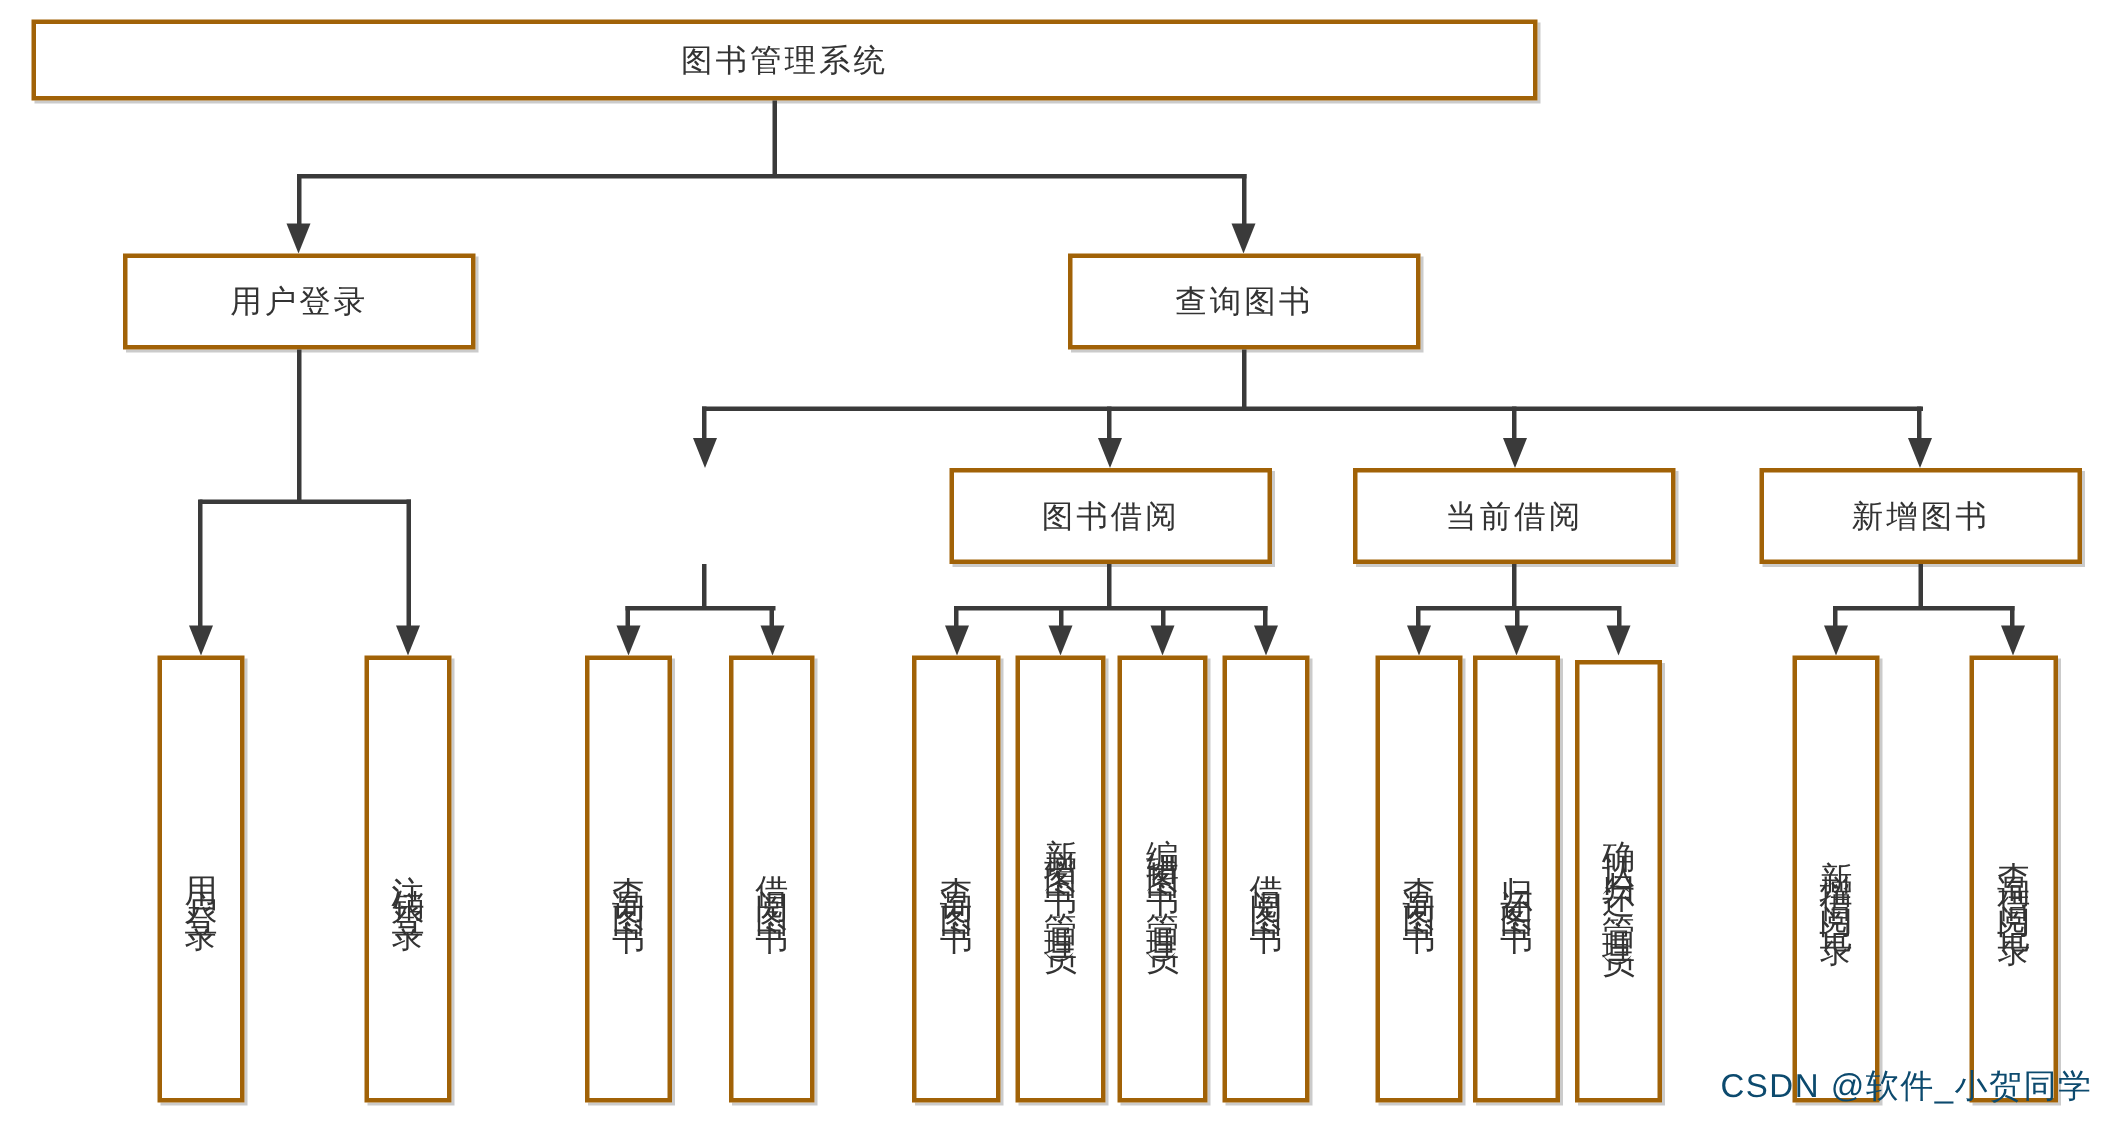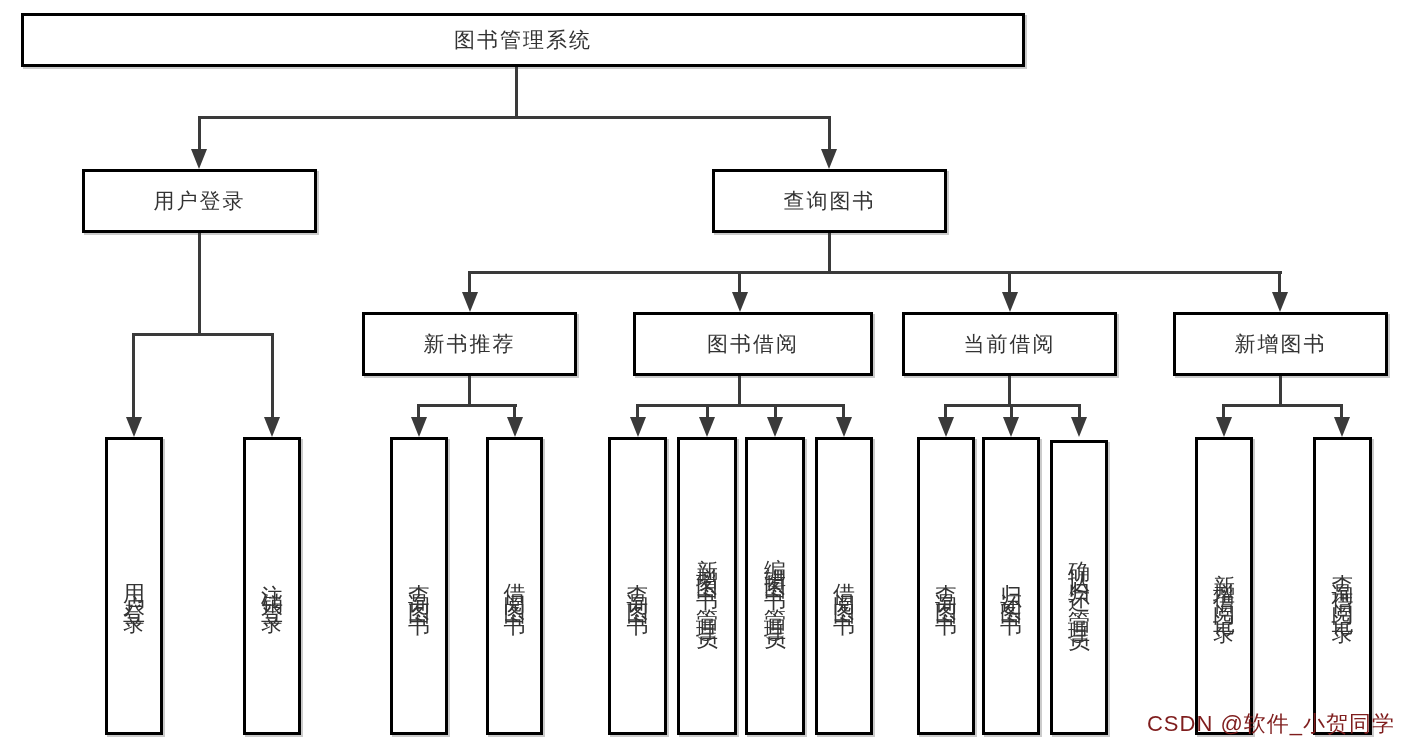--- a/index.html
+++ b/index.html
@@ -8,21 +8,21 @@
     width: 1405px;
     height: 747px;
     background: #ffffff;
     font-family: "Liberation Sans", "DejaVu Sans", sans-serif;
     overflow: hidden;
   }
   
   .hbox, .vbox {
     position: absolute;
     box-sizing: border-box;
-    border: 3px solid #000000;
+    border: 3px solid #a16207;
     background: #ffffff;
     display: flex;
     align-items: center;
     justify-content: center;
     box-shadow: 2px 2px 0 rgba(140,140,140,0.45);
   }
   .hbox span {
     font-size: 21px;
     letter-spacing: 2px;
     color: #333333;
@@ -45,21 +45,21 @@
     border-left: 8px solid transparent;
     border-right: 8px solid transparent;
     border-top: 20px solid #3a3a3a;
   }
   .watermark {
     position: absolute;
     right: 10px;
     bottom: 8px;
     font-size: 22px;
     letter-spacing: 1px;
-    color: #7f1d1d;
+    color: #0c4a6e;
     white-space: nowrap;
   }
 </style>
 </head>
 <body>
 
 <div class="canvas">
 
   <div class="hbox" style="left:21px; top:13px; width:1004px; height:54px;">
     <span>图书管理系统</span>
@@ -90,24 +90,21 @@
   <div class="hl" style="left:468px; top:271px; width:814px;"></div>
   <div class="vl" style="left:468px; top:271px; height:24px;"></div>
   <div class="arr" style="left:462px; top:292px;"></div>
   <div class="vl" style="left:738px; top:271px; height:24px;"></div>
   <div class="arr" style="left:732px; top:292px;"></div>
   <div class="vl" style="left:1008px; top:271px; height:24px;"></div>
   <div class="arr" style="left:1002px; top:292px;"></div>
   <div class="vl" style="left:1278px; top:271px; height:24px;"></div>
   <div class="arr" style="left:1272px; top:292px;"></div>
 
-  <div class="hbox" style="left:362px; top:312px; width:215px; height:64px;">
-    <span>新书推荐</span>
-  </div>
-  <div class="hbox" style="left:633px; top:312px; width:240px; height:64px;">
+  <div class="hbox" style="left:633px; top:312px; width:215px; height:64px;">
     <span>图书借阅</span>
   </div>
   <div class="hbox" style="left:902px; top:312px; width:215px; height:64px;">
     <span>当前借阅</span>
   </div>
   <div class="hbox" style="left:1173px; top:312px; width:215px; height:64px;">
     <span>新增图书</span>
   </div>
 
   <div class="vl" style="left:468px; top:376px; height:30px;"></div>

